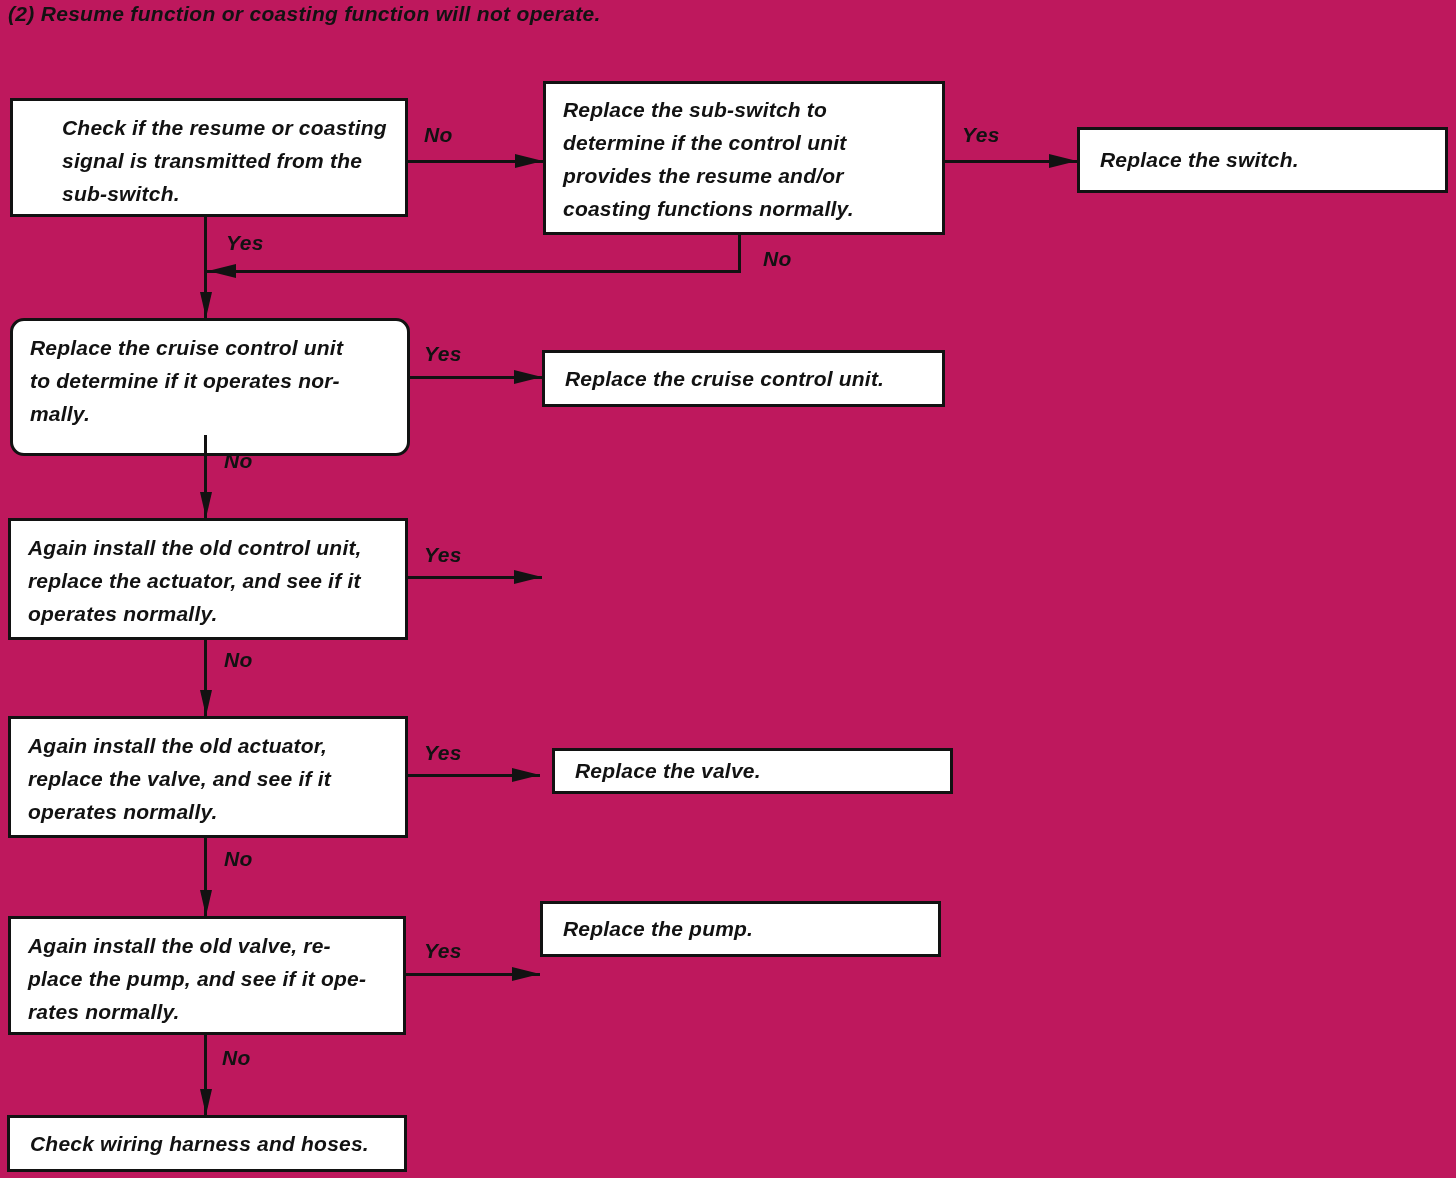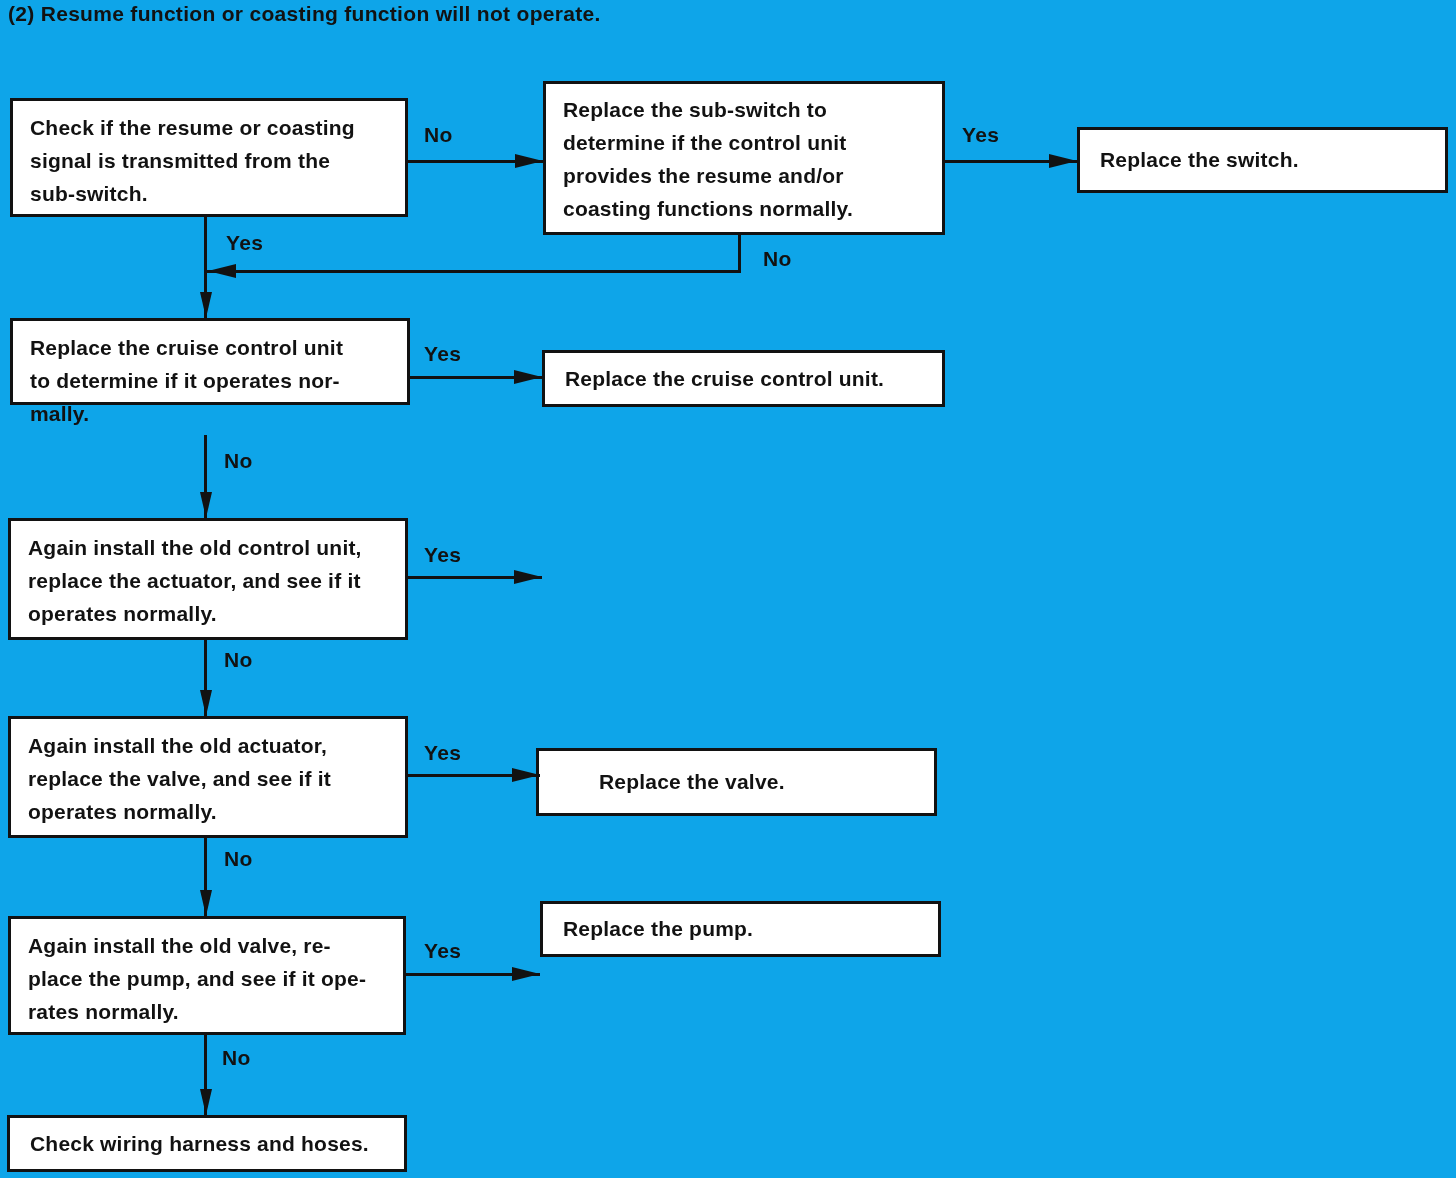--- a/index.html
+++ b/index.html
@@ -4,24 +4,25 @@
 <style>
   html, body {
     margin: 0;
     padding: 0;
     background: #ffffff;
   }
   .canvas {
     position: relative;
     width: 1456px;
     height: 1178px;
-    background: #0ea5e9;
+    background: #be185d;
     font-family: "Liberation Sans", sans-serif;
     color: #121212;
     overflow: hidden;
+    font-style: italic;
   }
   .title {
     position: absolute;
     left: 8px;
     top: 2px;
     font-size: 21px;
     font-weight: 700;
     letter-spacing: 0.3px;
     white-space: pre;
   }
@@ -83,38 +84,38 @@
     border-right: 6px solid transparent;
   }
 </style>
 </head>
 <body>
 
 <div class="canvas">
 
   <div class="title">(2) Resume function or coasting function will not operate.</div>
 
-  <div class="node" style="left:10px; top:98px; width:398px; height:119px;">
+  <div class="node" style="left:10px; top:98px; width:398px; height:119px;padding-left:32px;">
     <span class="node-label">Check if the resume or coasting
 signal is transmitted from the
 sub-switch.</span>
   </div>
 
   <div class="node" style="left:543px; top:81px; width:402px; height:154px;">
     <span class="node-label" style="padding-top:9px;">Replace the sub-switch to
 determine if the control unit
 provides the resume and/or
 coasting functions normally.</span>
   </div>
 
   <div class="node single" style="left:1077px; top:127px; width:371px; height:66px;text-align:center;">
     <span class="node-label">Replace the switch.</span>
   </div>
 
-  <div class="node" style="left:10px; top:318px; width:400px; height:87px;">
+  <div class="node" style="left:10px; top:318px; width:400px; height:138px;border-radius:14px;">
     <span class="node-label">Replace the cruise control unit
 to determine if it operates nor-
 mally.</span>
   </div>
 
   <div class="node single" style="left:542px; top:350px; width:403px; height:57px;">
     <span class="node-label">Replace the cruise control unit.</span>
   </div>
 
   <div class="node" style="left:8px; top:518px; width:400px; height:122px;">
@@ -123,21 +124,21 @@
 operates normally.</span>
   </div>
 
 
   <div class="node" style="left:8px; top:716px; width:400px; height:122px;">
     <span class="node-label">Again install the old actuator,
 replace the valve, and see if it
 operates normally.</span>
   </div>
 
-  <div class="node single" style="left:536px; top:748px; width:401px; height:68px;padding-left:40px;">
+  <div class="node single" style="left:552px; top:748px; width:401px; height:46px;">
     <span class="node-label">Replace the valve.</span>
   </div>
 
   <div class="node" style="left:8px; top:916px; width:398px; height:119px;">
     <span class="node-label">Again install the old valve, re-
 place the pump, and see if it ope-
 rates normally.</span>
   </div>
 
   <div class="node single" style="left:540px; top:901px; width:401px; height:56px;">

